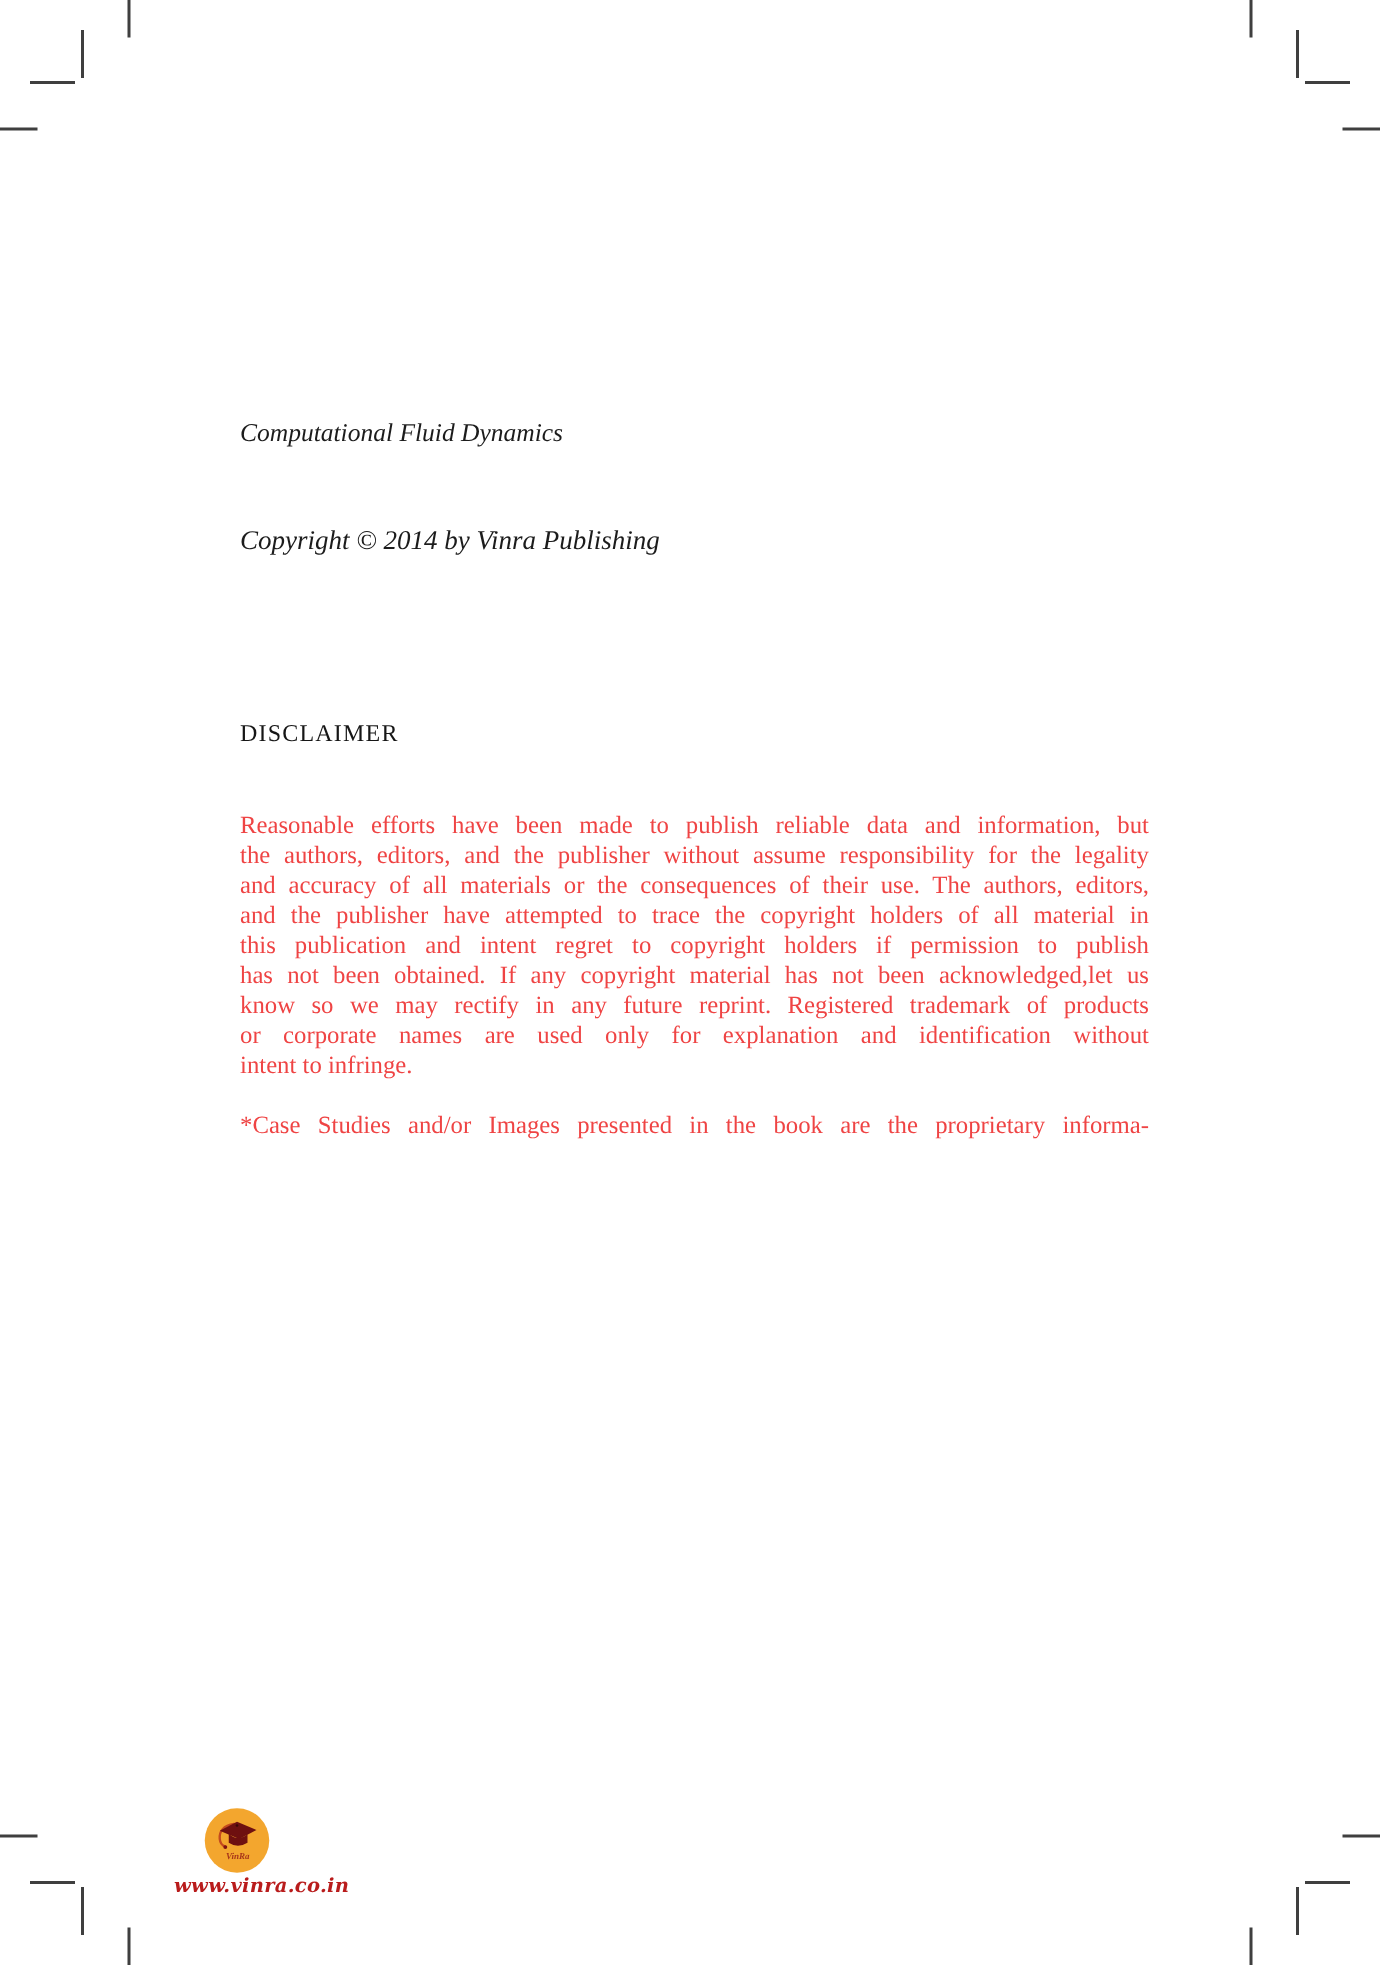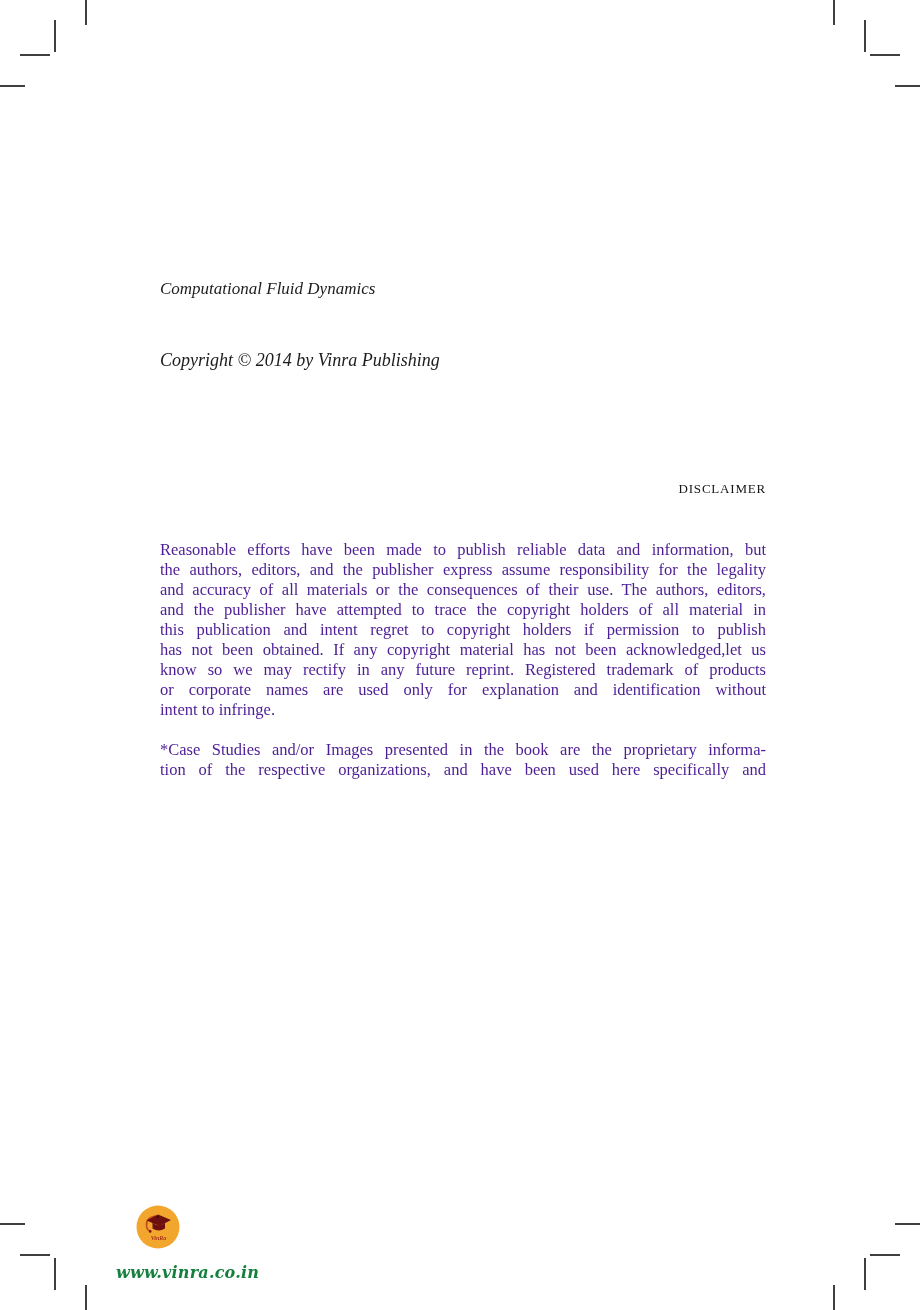--- a/index.html
+++ b/index.html
@@ -38,40 +38,40 @@
   .book-title {
     position: absolute; left: 160px; top: 279px;
     font-style: italic; font-size: 17px; line-height: 20px; white-space: nowrap;
   }
   .copyright-line {
     position: absolute; left: 160px; top: 350px;
     font-style: italic; font-size: 18px; line-height: 21px; white-space: nowrap;
   }
   .disclaimer-heading {
     position: absolute; left: 160px; top: 481px; width: 606px;
-    text-align: right; font-size: 13px; letter-spacing: 0.8px; color: #161616;
+    text-align: left; font-size: 16px; letter-spacing: 0.8px; color: #161616;
   }
   .para {
     position: absolute; left: 160px; width: 606px;
-    font-size: 16.5px; line-height: 20px; color: #4c1d95;
+    font-size: 16.5px; line-height: 20px; color: #ef4444;
   }
   .para-disclaimer { top: 540px; }
   .para-note { top: 740px; }
   .para .line { text-align: justify; text-align-last: justify; }
   .para .line.last { text-align-last: left; }
 
   .footer-brand {
     position: absolute; left: 116px; top: 1205px; width: 84px; text-align: center;
   }
   .footer-brand svg { display: block; margin: 0 auto; }
   .website {
-    margin-top: 14px;
+    margin-top: 1px;
     font-family: "DejaVu Serif", serif;
-    font-size: 16px; font-weight: bold; font-style: italic;
-    color: #15803d; letter-spacing: 0.2px; white-space: nowrap;
+    font-size: 13px; font-weight: bold; font-style: italic;
+    color: #b91c1c; letter-spacing: 0.2px; white-space: nowrap;
   }
 </style>
 </head>
 <body>
 
 <div class="page">
 
   <div class="mark m-tl-ov"></div>
   <div class="mark m-tl-iv"></div>
   <div class="mark m-tl-ih"></div>
@@ -93,33 +93,32 @@
   <div class="mark m-br-ov"></div>
 
   <div class="book-title">Computational Fluid Dynamics</div>
 
   <div class="copyright-line">Copyright © 2014 by Vinra Publishing</div>
 
   <div class="disclaimer-heading">DISCLAIMER</div>
 
   <div class="para para-disclaimer">
       <div class="line">Reasonable efforts have been made to publish reliable data and information, but</div>
-      <div class="line">the authors, editors, and the publisher express assume responsibility for the legality</div>
+      <div class="line">the authors, editors, and the publisher without assume responsibility for the legality</div>
       <div class="line">and accuracy of all materials or the consequences of their use. The authors, editors,</div>
       <div class="line">and the publisher have attempted to trace the copyright holders of all material in</div>
       <div class="line">this publication and intent regret to copyright holders if permission to publish</div>
       <div class="line">has not been obtained. If any copyright material has not been acknowledged,let us</div>
       <div class="line">know so we may rectify in any future reprint. Registered trademark of products</div>
       <div class="line">or corporate names are used only for explanation and identification without</div>
       <div class="line last">intent to infringe.</div>
     </div>
 
   <div class="para para-note">
       <div class="line">*Case Studies and/or Images presented in the book are the proprietary informa-</div>
-      <div class="line">tion of the respective organizations, and have been used here specifically and</div>
     </div>
 
   <div class="footer-brand">
     <span>
       <svg width="44" height="44" viewBox="0 0 44 44" aria-hidden="true">
         <circle cx="22" cy="22" r="21.5" fill="#f3a62e"></circle>
 
         <path d="M20,11 C13,12 10,16 10.5,21 C10.8,24 12.5,25.5 14,26" fill="none" stroke="#c44a1e" stroke-width="1.6" stroke-linecap="round"></path>
         <circle cx="14.2" cy="26.4" r="1.3" fill="#7e1111"></circle>
 

